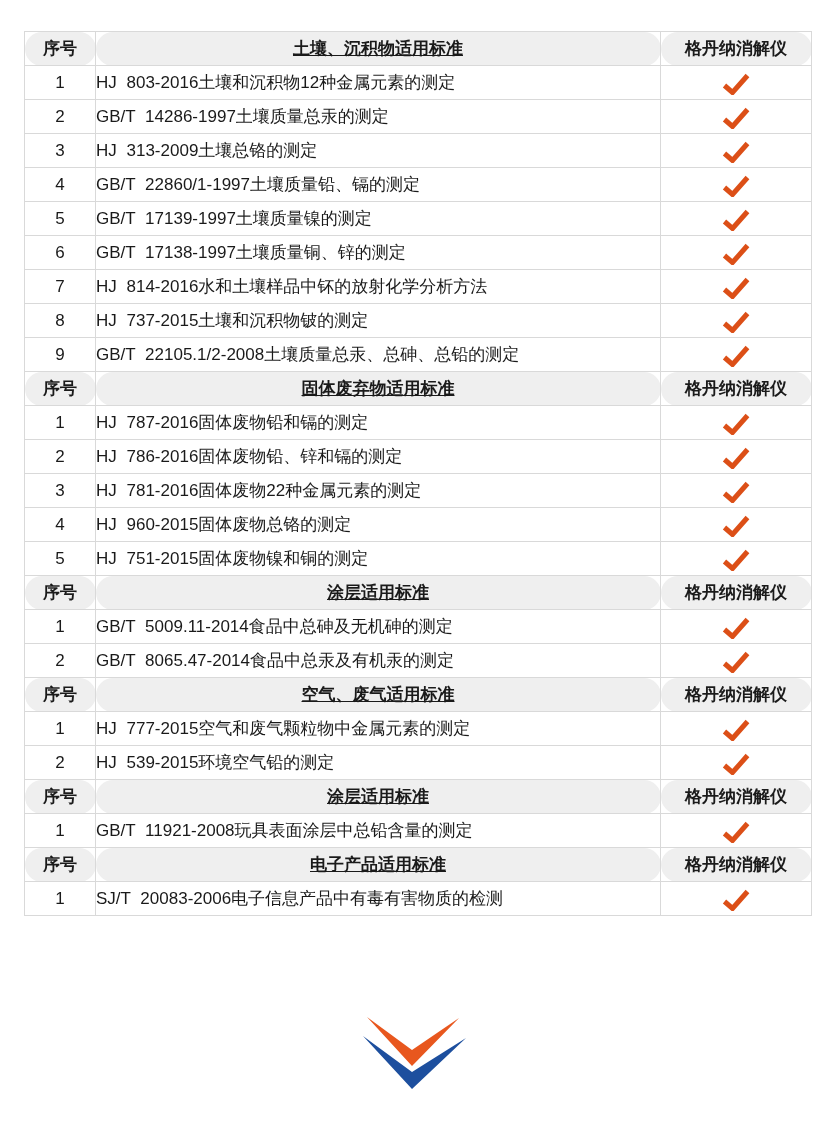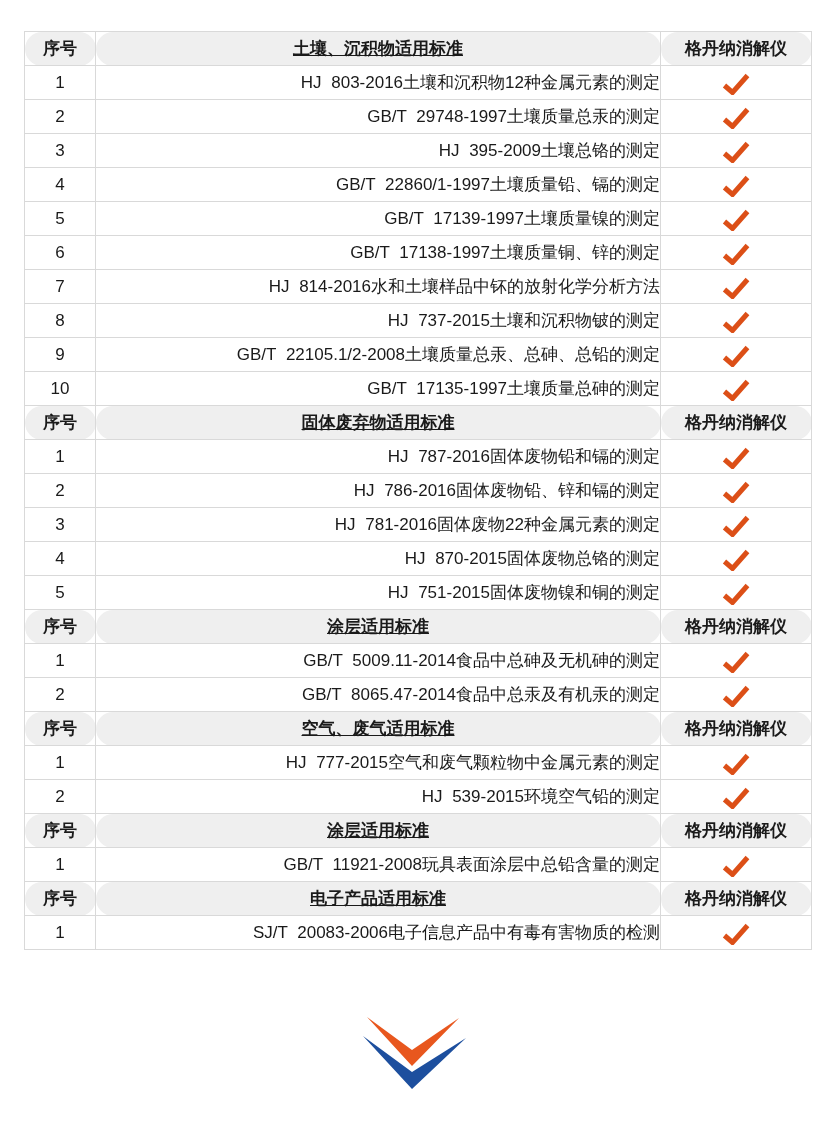--- a/index.html
+++ b/index.html
@@ -38,21 +38,21 @@
   col.c-std   { width: 565px; }
   col.c-check { width: 151px; }
   tr.sec-head td {
     background: var(--header-bg, #efefef);
     font-weight: bold;
     text-align: center;
     border-radius: 17px;
   }
   td.num { text-align: center; }
   td.std {
-    text-align: right;
+    text-align: left;
     padding-left: 34px;
     word-spacing: 5px;
   }
   tr.sec-head td.std { padding-left: 0; word-spacing: 0; text-decoration: underline; }
   td.chk { text-align: center; }
   svg.check {
     width: 28px;
     height: 22px;
     vertical-align: middle;
     display: inline-block;
@@ -95,28 +95,28 @@
         </tr>
         <tr>
           <td class="num">1</td>
           <td class="std">HJ 803-2016土壤和沉积物12种金属元素的测定</td>
           <td class="chk"><svg class="check" viewBox="0 0 28 22">
               <path d="M2.5 12.5 L10.5 19.5 L25.5 2.5"></path>
             </svg></td>
         </tr>
         <tr>
           <td class="num">2</td>
-          <td class="std">GB/T 29748-1997土壤质量总汞的测定</td>
+          <td class="std">GB/T 14286-1997土壤质量总汞的测定</td>
           <td class="chk"><svg class="check" viewBox="0 0 28 22">
               <path d="M2.5 12.5 L10.5 19.5 L25.5 2.5"></path>
             </svg></td>
         </tr>
         <tr>
           <td class="num">3</td>
-          <td class="std">HJ 395-2009土壤总铬的测定</td>
+          <td class="std">HJ 313-2009土壤总铬的测定</td>
           <td class="chk"><svg class="check" viewBox="0 0 28 22">
               <path d="M2.5 12.5 L10.5 19.5 L25.5 2.5"></path>
             </svg></td>
         </tr>
         <tr>
           <td class="num">4</td>
           <td class="std">GB/T 22860/1-1997土壤质量铅、镉的测定</td>
           <td class="chk"><svg class="check" viewBox="0 0 28 22">
               <path d="M2.5 12.5 L10.5 19.5 L25.5 2.5"></path>
             </svg></td>
@@ -149,27 +149,20 @@
               <path d="M2.5 12.5 L10.5 19.5 L25.5 2.5"></path>
             </svg></td>
         </tr>
         <tr>
           <td class="num">9</td>
           <td class="std">GB/T 22105.1/2-2008土壤质量总汞、总砷、总铅的测定</td>
           <td class="chk"><svg class="check" viewBox="0 0 28 22">
               <path d="M2.5 12.5 L10.5 19.5 L25.5 2.5"></path>
             </svg></td>
         </tr>
-        <tr>
-          <td class="num">10</td>
-          <td class="std">GB/T 17135-1997土壤质量总砷的测定</td>
-          <td class="chk"><svg class="check" viewBox="0 0 28 22">
-              <path d="M2.5 12.5 L10.5 19.5 L25.5 2.5"></path>
-            </svg></td>
-        </tr>
         <tr class="sec-head">
           <td class="num">序号</td>
           <td class="std">固体废弃物适用标准</td>
           <td class="chk">格丹纳消解仪</td>
         </tr>
         <tr>
           <td class="num">1</td>
           <td class="std">HJ 787-2016固体废物铅和镉的测定</td>
           <td class="chk"><svg class="check" viewBox="0 0 28 22">
               <path d="M2.5 12.5 L10.5 19.5 L25.5 2.5"></path>
@@ -184,21 +177,21 @@
         </tr>
         <tr>
           <td class="num">3</td>
           <td class="std">HJ 781-2016固体废物22种金属元素的测定</td>
           <td class="chk"><svg class="check" viewBox="0 0 28 22">
               <path d="M2.5 12.5 L10.5 19.5 L25.5 2.5"></path>
             </svg></td>
         </tr>
         <tr>
           <td class="num">4</td>
-          <td class="std">HJ 870-2015固体废物总铬的测定</td>
+          <td class="std">HJ 960-2015固体废物总铬的测定</td>
           <td class="chk"><svg class="check" viewBox="0 0 28 22">
               <path d="M2.5 12.5 L10.5 19.5 L25.5 2.5"></path>
             </svg></td>
         </tr>
         <tr>
           <td class="num">5</td>
           <td class="std">HJ 751-2015固体废物镍和铜的测定</td>
           <td class="chk"><svg class="check" viewBox="0 0 28 22">
               <path d="M2.5 12.5 L10.5 19.5 L25.5 2.5"></path>
             </svg></td>

